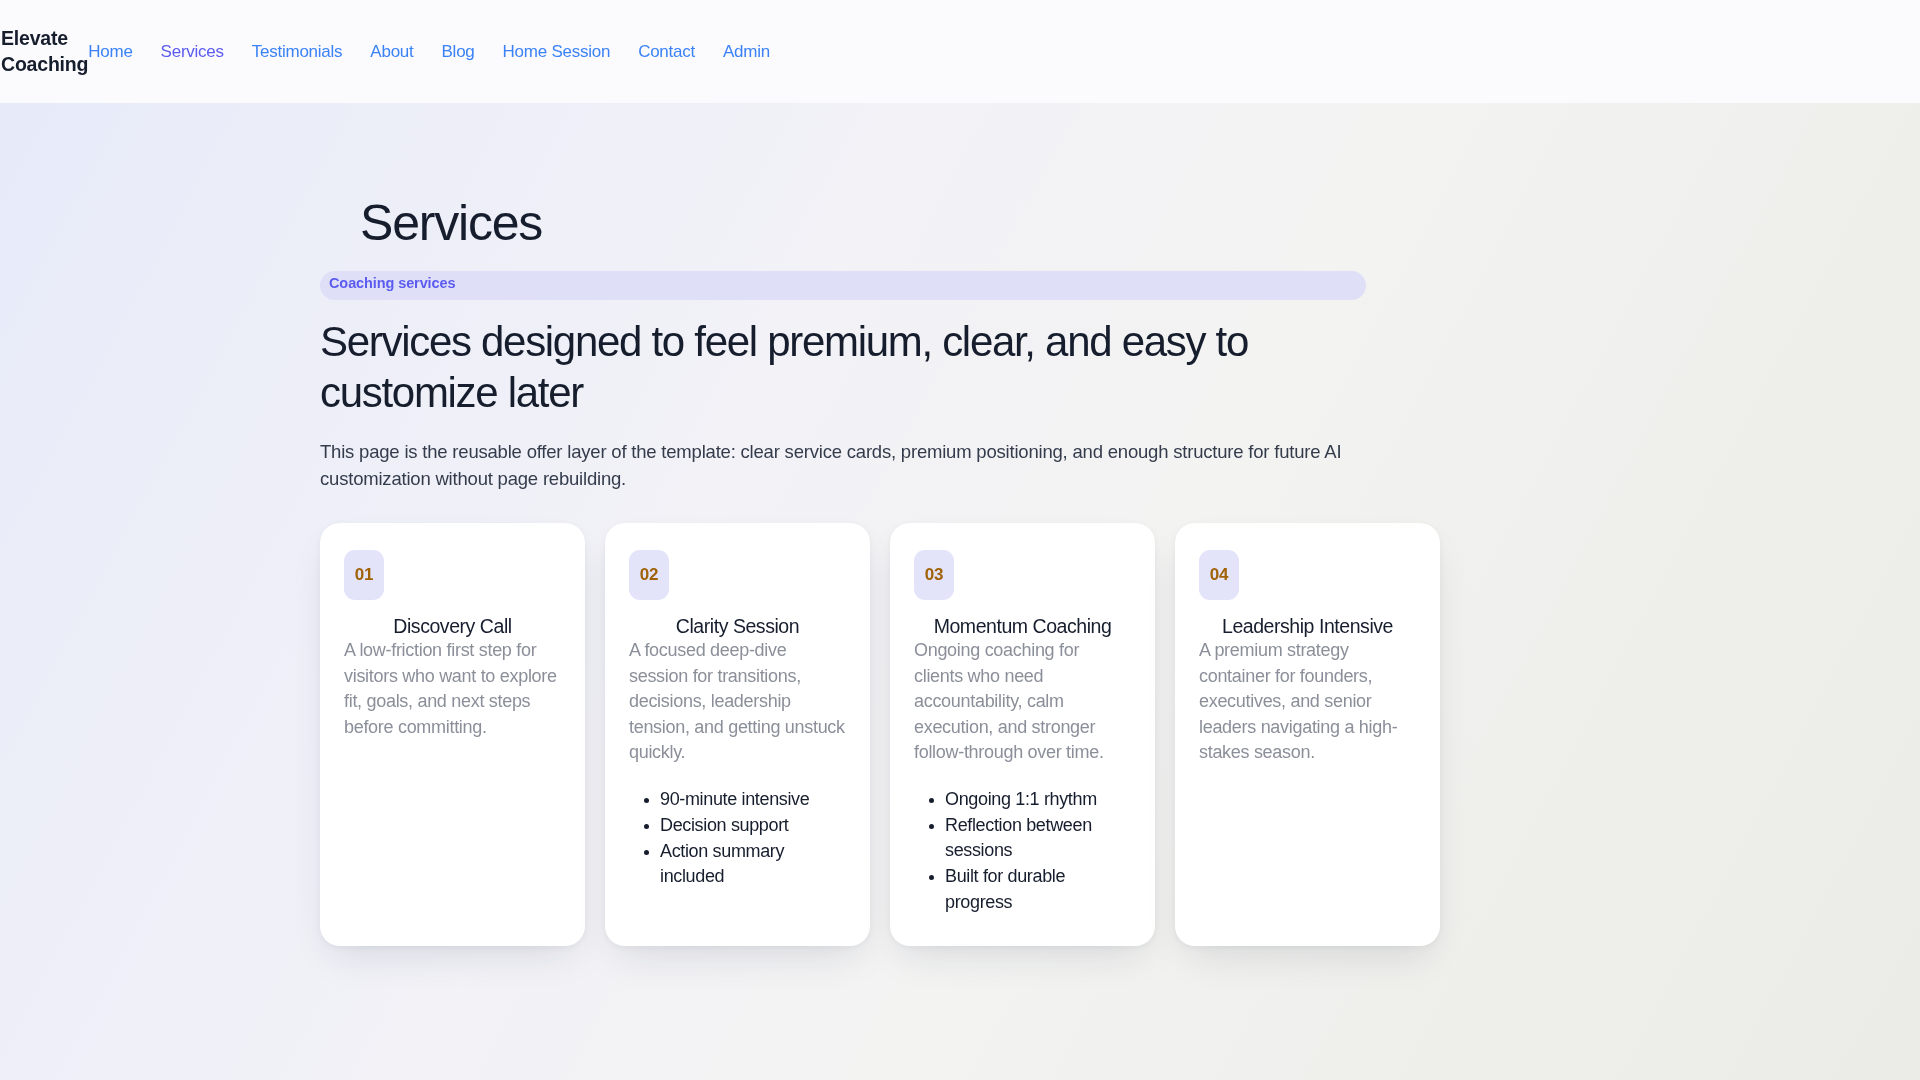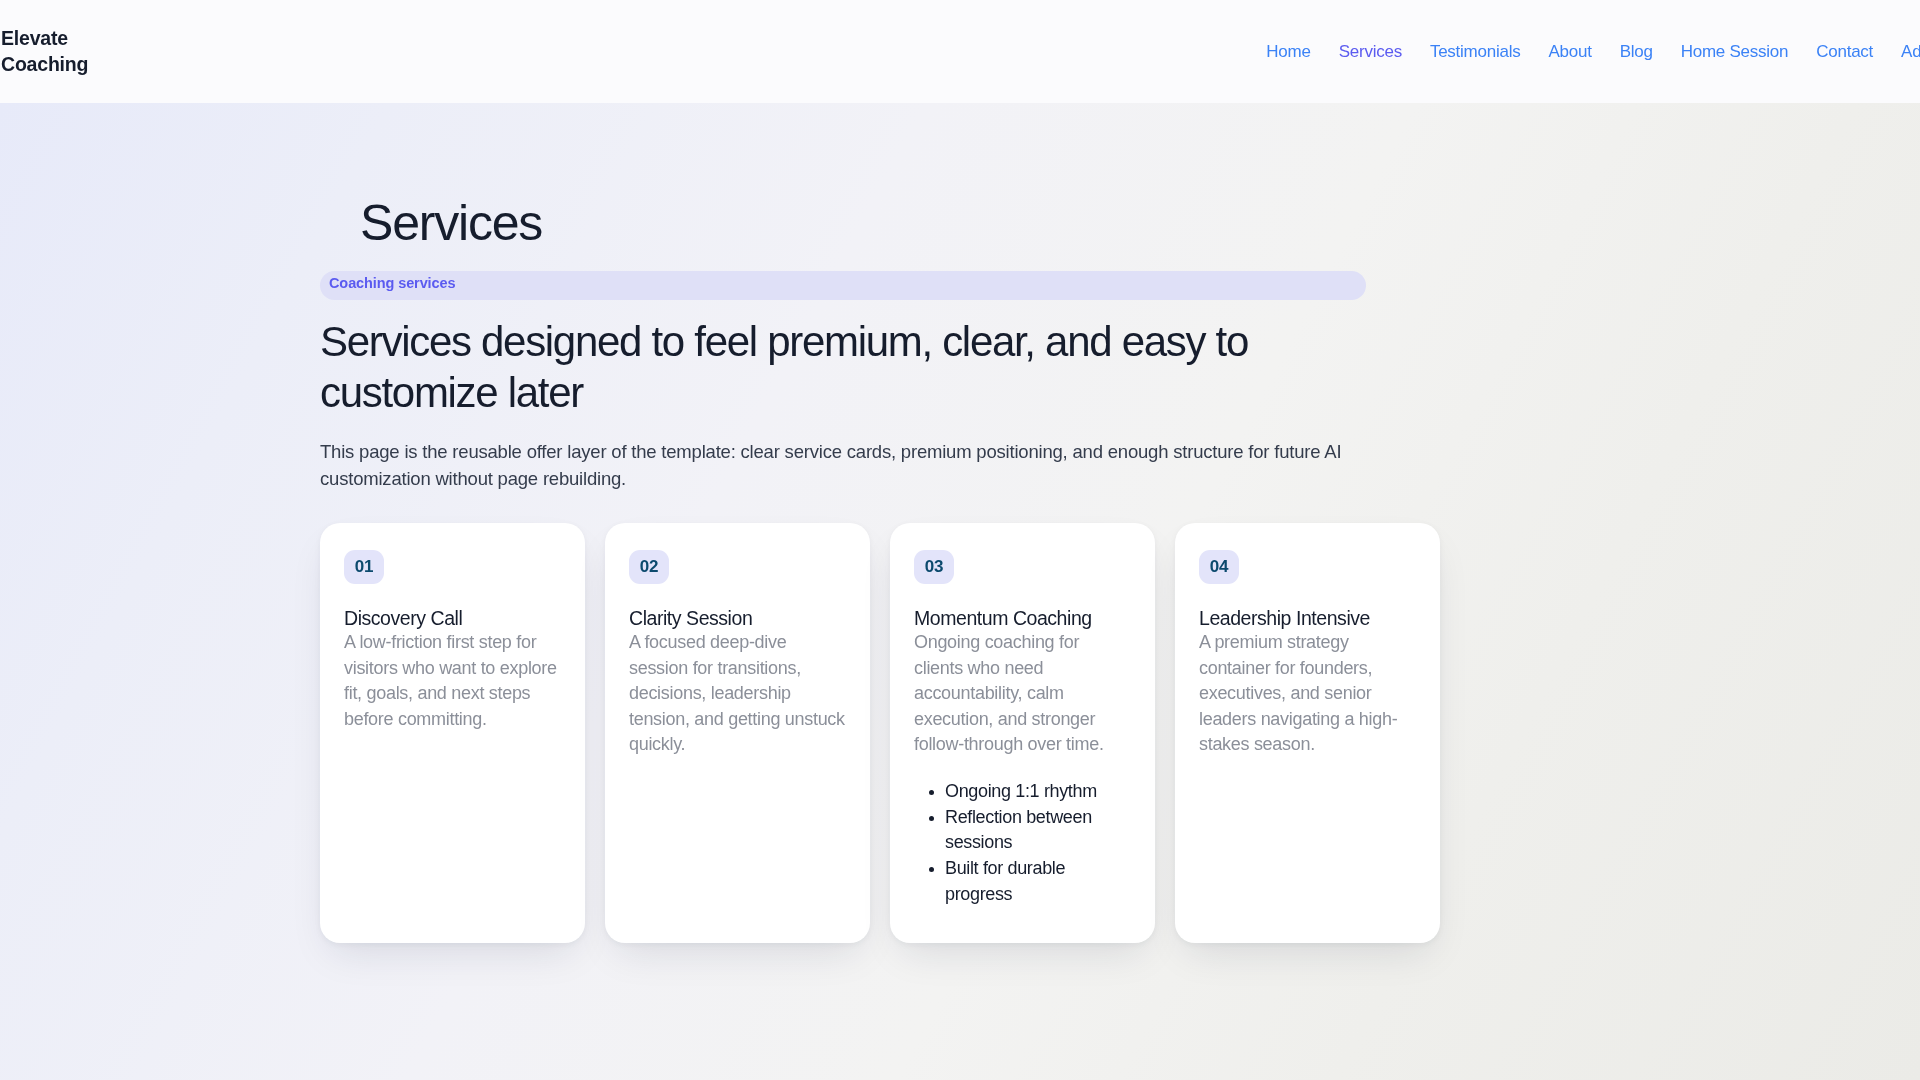--- a/index.html
+++ b/index.html
@@ -11,21 +11,20 @@
     background: #ffffff;
   }
 
   
   .site-header {
     position: relative;
     height: 103px;
     background: #fbfbfd;
     display: flex;
     align-items: center;
-    justify-content: space-between;
     padding: 0 0 0 0;
     z-index: 5;
   }
   .brand {
     font-size: 19.5px;
     font-weight: bold;
     line-height: 1.32;
     color: #161d2d;
     letter-spacing: -0.2px;
     padding-left: 1px;
@@ -125,35 +124,36 @@
     padding: 27px 24px 30px 24px;
     min-height: 420px;
     box-shadow: 0 18px 40px -12px rgba(25,30,60,0.13),
                 0 2px 6px rgba(25,30,60,0.05);
   }
   .card-num {
     display: inline-flex;
     align-items: center;
     justify-content: center;
     width: 40px;
-    height: 34px;
+    height: 50px;
     border-radius: 11px;
     background: #e3e4fa;
-    color: #0c4a6e;
+    color: #a16207;
     font-size: 17px;
     font-weight: bold;
     letter-spacing: -0.2px;
   }
   .card-title {
-    margin-top: 23px;
+    margin-top: 15px;
     font-size: 19.5px;
     font-weight: 400;
     color: #161d2d;
     letter-spacing: -0.45px;
     line-height: 1.2;
+    text-align: center;
   }
   .card-desc {
     font-size: 18px;
     line-height: 1.42;
     color: #8b8f99;
     letter-spacing: -0.3px;
   }
   .card-list {
     margin-top: 21px;
     padding-left: 31px;
@@ -189,21 +189,25 @@
 <section class="hero">
   <div class="hero-inner">
     <h1 class="page-title">Services</h1>
     <div class="badge-row">
       <span class="badge">Coaching services</span>
     </div>
     <h2 class="headline">Services designed to feel premium, clear, and easy to customize later</h2>
     <p class="lede">This page is the reusable offer layer of the template: clear service cards, premium positioning, and enough structure for future AI customization without page rebuilding.</p>
     <div class="cards">
         <article class="card"><span class="card-num">01</span><h3 class="card-title">Discovery Call</h3><p class="card-desc">A low-friction first step for visitors who want to explore fit, goals, and next steps before committing.</p></article>
-        <article class="card"><span class="card-num">02</span><h3 class="card-title">Clarity Session</h3><p class="card-desc">A focused deep-dive session for transitions, decisions, leadership tension, and getting unstuck quickly.</p></article>
+        <article class="card"><span class="card-num">02</span><h3 class="card-title">Clarity Session</h3><p class="card-desc">A focused deep-dive session for transitions, decisions, leadership tension, and getting unstuck quickly.</p><ul class="card-list">
+            <li>90-minute intensive</li>
+            <li>Decision support</li>
+            <li>Action summary included</li>
+          </ul></article>
         <article class="card"><span class="card-num">03</span><h3 class="card-title">Momentum Coaching</h3><p class="card-desc">Ongoing coaching for clients who need accountability, calm execution, and stronger follow-through over time.</p><ul class="card-list">
             <li>Ongoing 1:1 rhythm</li>
             <li>Reflection between sessions</li>
             <li>Built for durable progress</li>
           </ul></article>
         <article class="card"><span class="card-num">04</span><h3 class="card-title">Leadership Intensive</h3><p class="card-desc">A premium strategy container for founders, executives, and senior leaders navigating a high-stakes season.</p></article>
       </div>
   </div>
 </section>
 

